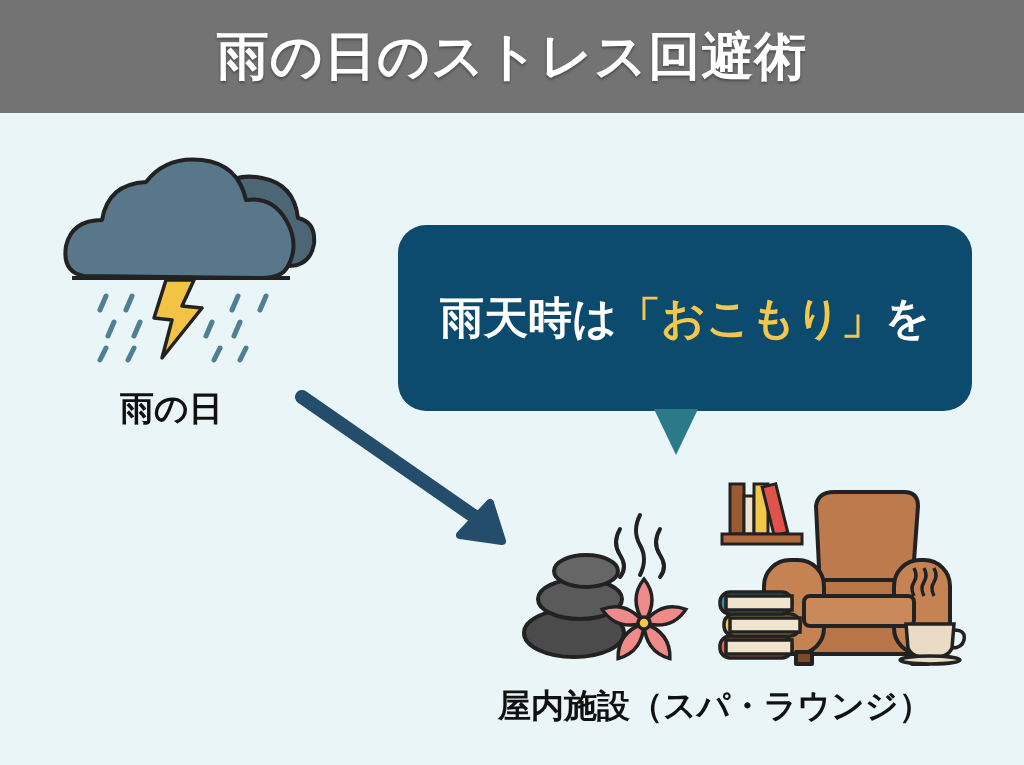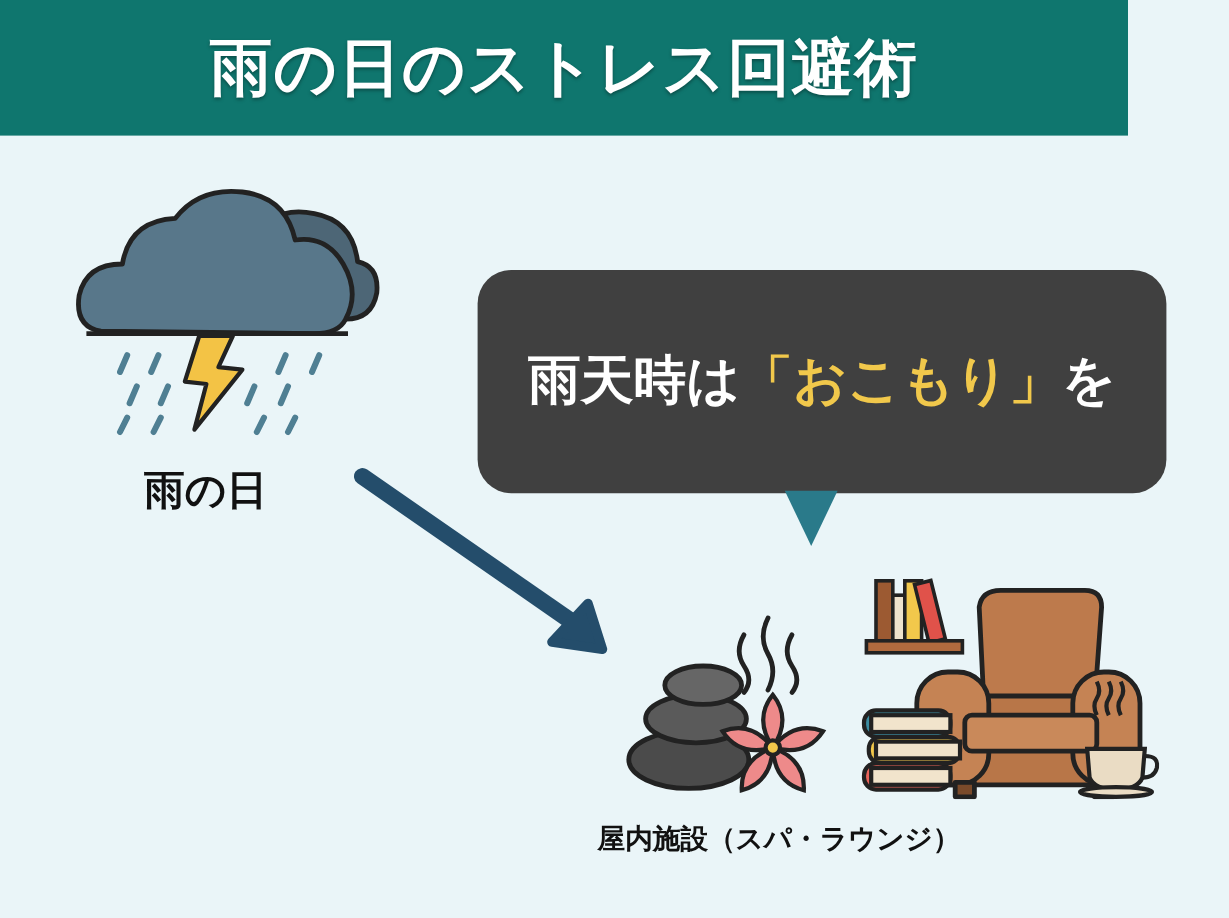--- a/index.html
+++ b/index.html
@@ -1,24 +1,24 @@
 <!DOCTYPE html>
 <html><head>
 <meta charset="utf-8">
 <style>
   html, body { margin:0; padding:0; }
   body { width:1024px; height:765px; background:#eaf5f8; position:relative; overflow:hidden;
          font-family:"DejaVu Sans", "Liberation Sans", sans-serif; }
-  .header { position:absolute; left:0; top:0; width:940px; height:113px; background:#0f766e;
+  .header { position:absolute; left:0; top:0; width:1024px; height:113px; background:#737373;
             display:flex; align-items:center; justify-content:center; }
   .header h1 { margin:0; color:#ffffff; font-size:52px; font-weight:bold; letter-spacing:1px;
                text-shadow:0 2px 3px rgba(0,0,0,0.35); }
   .abs { position:absolute; }
   .label { font-weight:bold; color:#111; }
-  .bubble { position:absolute; left:398px; top:225px; width:574px; height:186px; background:#404040;
+  .bubble { position:absolute; left:398px; top:225px; width:574px; height:186px; background:#0c4a6e;
             border-radius:28px; display:flex; flex-direction:column; align-items:center; justify-content:center; }
   .bubble-tail { position:absolute; left:654px; top:409px; width:0; height:0;
             border-left:22px solid transparent; border-right:22px solid transparent; border-top:46px solid #2a7a8a; }
   .bubble .line { color:#fff; font-weight:bold; font-size:44px; line-height:62px; white-space:nowrap; }
   .hl { color:#f1c84b; }
 </style>
 </head>
 <body>
 
 <div class="header">
@@ -113,13 +113,13 @@
   <g stroke="#222" stroke-width="3.5" fill="none">
     <path d="M198 108 Q194 100 198 94 Q202 88 198 80"></path>
     <path d="M208 108 Q204 100 208 94 Q212 88 208 80"></path>
     <path d="M218 108 Q214 100 218 94 Q222 88 218 80"></path>
     <path d="M190 136 L238 136 L236 160 Q232 170 214 170 Q196 170 192 160 Z" fill="#eadcc4"></path>
     <path d="M238 142 Q250 142 248 152 Q246 160 236 160"></path>
     <ellipse cx="214" cy="172" rx="30" ry="4" fill="#eadcc4"></ellipse>
   </g>
 </svg>
 
-<div class="abs label" style="left:498px;top:684px;font-size:23px;white-space:nowrap;text-align:right;">屋内施設（スパ・ラウンジ）</div>
+<div class="abs label" style="left:498px;top:684px;font-size:33px;white-space:nowrap;text-align:right;">屋内施設（スパ・ラウンジ）</div>
 
 </body></html>

